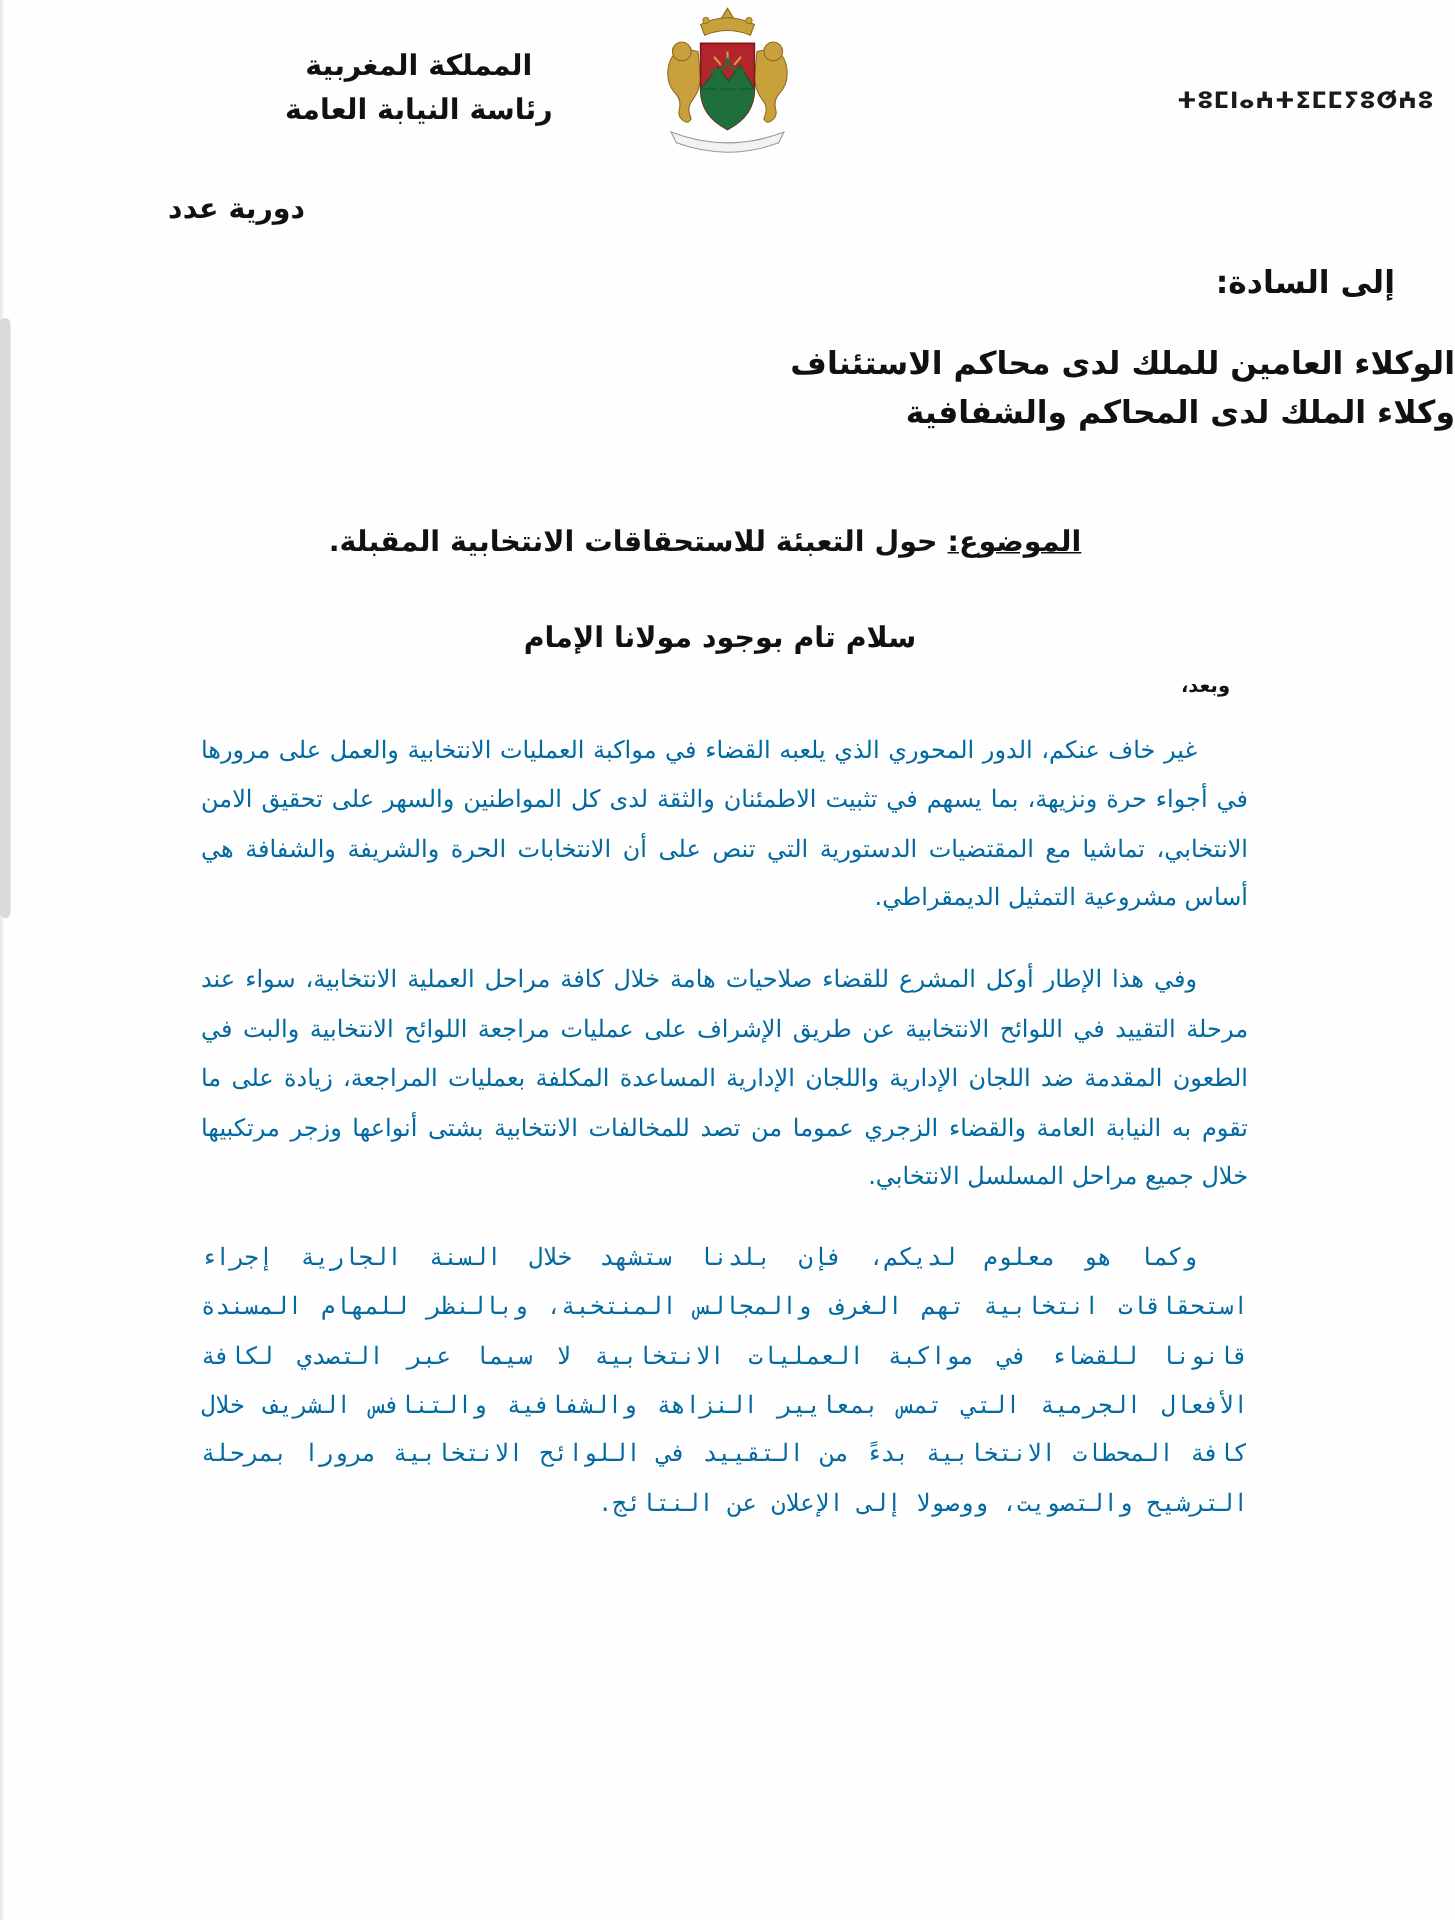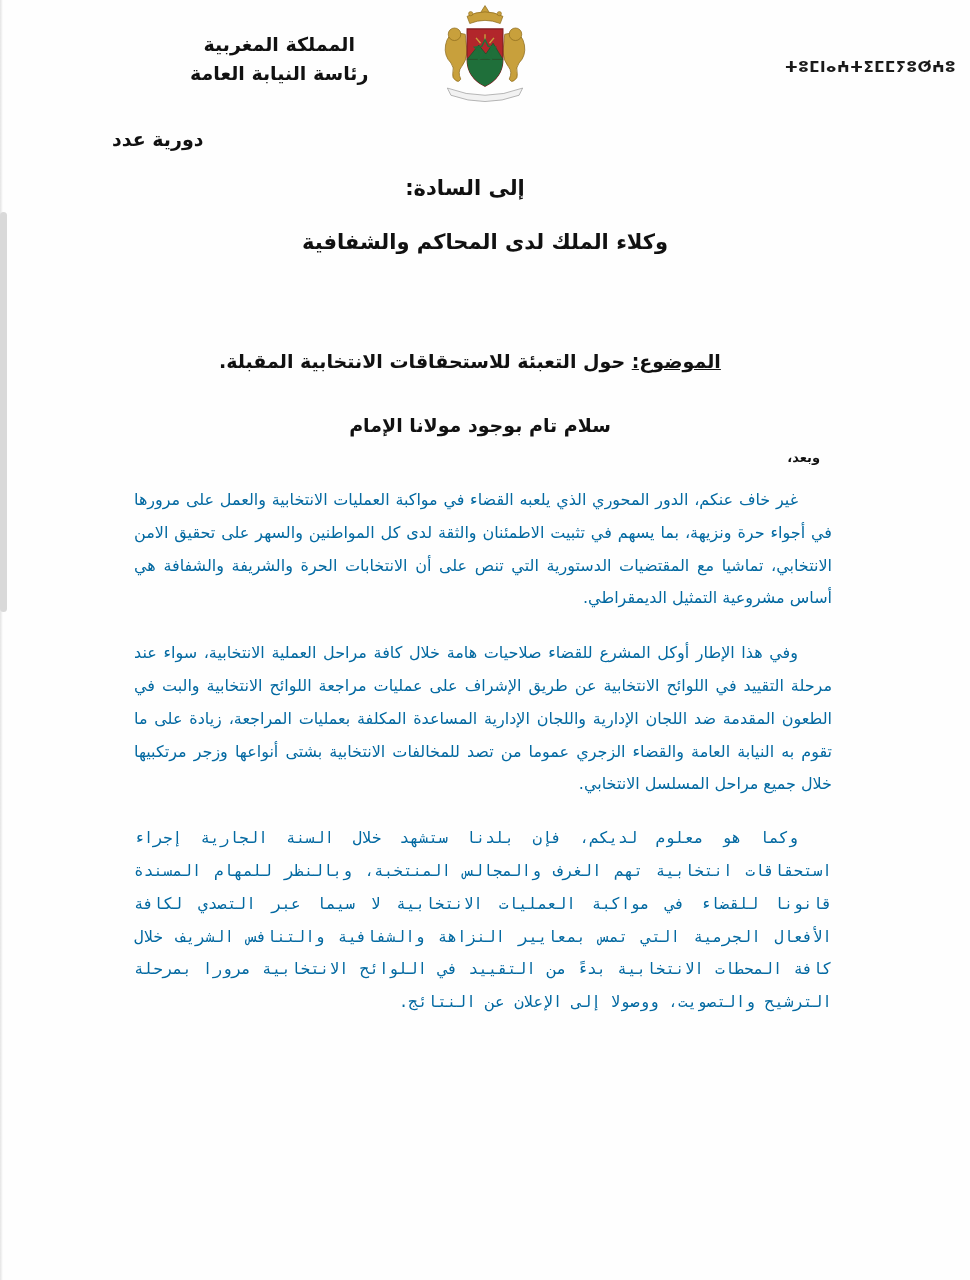--- a/index.html
+++ b/index.html
@@ -74,21 +74,20 @@
     font-family: "DejaVu Sans", sans-serif;
     margin-left: 36px;
   }
 
   
   .addressee {
     position: absolute;
     top: 176px;
     right: 0;
     left: 0;
-    text-align: center;
   }
   .addressee .line1 {
     font-size: 21px;
     font-weight: bold;
     margin-bottom: 26px;
     padding-right: 40px;
   }
   .addressee .line2,
   .addressee .line3 {
     font-size: 21px;
@@ -220,20 +219,21 @@
     <div class="arabic-head">
       <div>المملكة المغربية</div>
       <div>رئاسة النيابة العامة</div>
     </div>
   </div>
 
   <div class="circular-no">دورية عدد</div>
 
   <div class="addressee">
     <div class="line1">إلى السادة:</div>
+    <div class="line2">الوكلاء العامين للملك لدى محاكم الاستئناف</div>
     <div class="line3">وكلاء الملك لدى المحاكم والشفافية</div>
   </div>
 
   <div class="subject">
     <span class="label">الموضوع:</span><span> حول التعبئة للاستحقاقات الانتخابية المقبلة.</span>
   </div>
 
   <div class="greeting">سلام تام بوجود مولانا الإمام</div>
   <div class="after">وبعد،</div>
 

